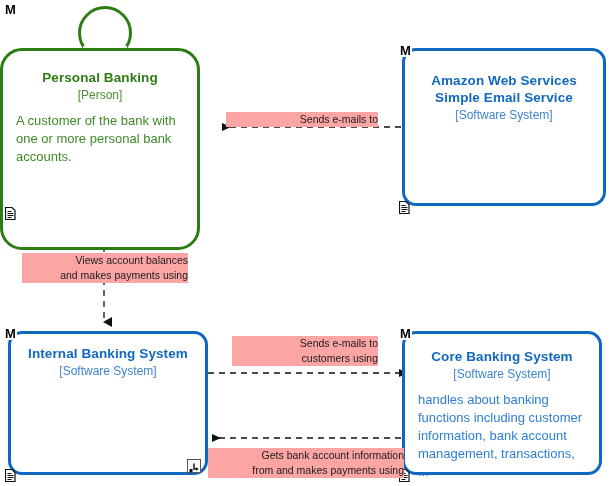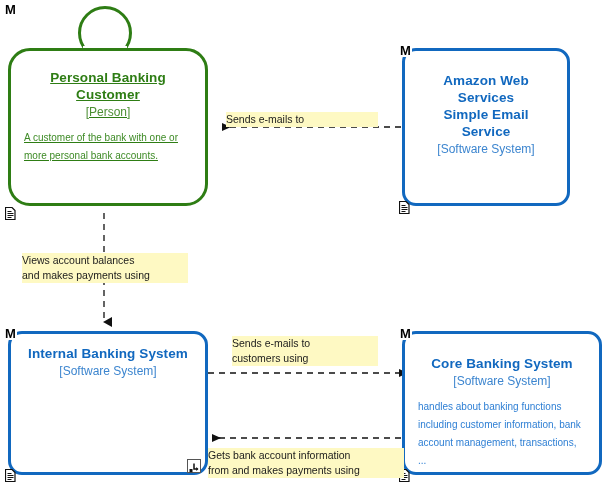--- a/index.html
+++ b/index.html
@@ -7,21 +7,21 @@
     width:610px;height:486px;position:relative;overflow:hidden;
     font-family:"Liberation Sans","DejaVu Sans",sans-serif;
     -webkit-font-smoothing:antialiased;
   }
   #canvas{position:absolute;left:0;top:0;width:610px;height:486px;}
 
   
   .node{position:absolute;box-sizing:border-box;text-align:center;}
   .node .title{font-weight:bold;font-size:13.5px;line-height:17px;letter-spacing:.1px;}
   .node .type{font-size:12px;line-height:15px;margin-top:2px;}
-  .node .desc{font-size:10px;line-height:18px;margin-top:9px;text-align:left;}
+  .node .desc{font-size:13px;line-height:18px;margin-top:9px;text-align:left;}
 
   .person-box{
     border:3px solid #2E7D14;border-radius:22px;background:#ffffff;
     color:#2E7D14;
   }
   .person-box .desc{color:#3E8B26;}
   .person-box .type{color:#4C8F33;}
 
   .system-box{
     border:3px solid #1168BF;border-radius:14px;background:#ffffff;
@@ -45,21 +45,21 @@
     font-weight:bold;font-size:13px;line-height:13px;color:#000000;
     background:#ffffff;padding:0 1px;
   }
   .doc-icon{position:absolute;width:11px;height:13px;}
   .child-icon{position:absolute;width:14px;height:14px;background:#ffffff;
     border:1px solid #555;box-sizing:border-box;}
 
   
   .edge-label{
     position:absolute;font-size:10.5px;line-height:15px;color:#1b1b1b;
-    text-align:left;background:#fef9c3;white-space:pre-line;
+    text-align:right;background:#fca5a5;white-space:pre-line;
   }
 </style>
 </head>
 <body>
 
 <div id="canvas">
 
   <svg width="610" height="486" style="position:absolute;left:0;top:0;">
     <defs>
       <marker id="arrowL" markerWidth="10" markerHeight="10" refX="9" refY="4" orient="auto" markerUnits="userSpaceOnUse">
@@ -78,39 +78,38 @@
     <line x1="104" y1="213" x2="104" y2="322" stroke="#111111" stroke-width="1.3" stroke-dasharray="6,5" marker-end="url(#arrowD)"></line>
 
     <line x1="208" y1="373" x2="399" y2="373" stroke="#111111" stroke-width="1.3" stroke-dasharray="6,5" marker-end="url(#arrowR)"></line>
 
     <line x1="401" y1="438" x2="212" y2="438" stroke="#111111" stroke-width="1.3" stroke-dasharray="6,5" marker-end="url(#arrowL)"></line>
   </svg>
 
   <div class="head" style="left:78px;top:6px;width:54px;height:54px;"></div>
   <div class="head-mask" style="left:83px;top:46px;width:44px;height:10px;"></div>
 
-  <div class="node person-box" style="left:8px;top:48px;width:200px;height:158px;text-decoration:underline;">
+  <div class="node person-box" style="left:0;top:48px;width:200px;height:202px;">
     <div class="inner">
       <div class="title" style="margin-top:18px;">
         <div>Personal Banking</div>
-        <div>Customer</div>
       </div>
       <div class="type">[Person]</div>
       <div class="desc">A customer of the bank with one or more personal bank accounts.</div>
     </div>
   </div>
   <div class="m-marker" style="left:4px;top:3px;">M</div>
   <div class="doc-icon" style="left:5px;top:206px;">
     <svg width="11" height="13" viewBox="0 0 11 13">
       <path d="M0.5,0.5 h6.5 l3,3 v9 h-9.5 z" fill="#ffffff" stroke="#111111" stroke-width="1.2"></path>
       <path d="M2.5,4.5 h4 M2.5,6.5 h6 M2.5,8.5 h6 M2.5,10.5 h4" stroke="#111111" stroke-width="1"></path>
     </svg>
   </div>
 
-  <div class="node system-box" style="left:402px;top:48px;width:168px;height:158px;">
+  <div class="node system-box" style="left:402px;top:48px;width:204px;height:158px;">
     <div class="inner">
       <div class="title" style="margin-top:21px;">
         <div>Amazon Web Services</div>
         <div>Simple Email Service</div>
       </div>
       <div class="type">[Software System]</div>
     </div>
   </div>
   <div class="m-marker" style="left:399px;top:44px;">M</div>
   <div class="doc-icon" style="left:399px;top:200px;">
@@ -138,21 +137,21 @@
   <div class="child-icon" style="left:187px;top:459px;">
     <svg width="12" height="12" viewBox="0 0 12 12">
       <path d="M6,1.5 v5.5 h3.5" stroke="#111111" stroke-width="1.5" fill="none"></path>
       <path d="M10.5,7 l-2.2,-2 v4 z" fill="#111111"></path>
       <rect x="1.5" y="7" width="3" height="3.2" fill="#111111"></rect>
     </svg>
   </div>
 
   <div class="node system-box" style="left:402px;top:331px;width:200px;height:144px;">
     <div class="inner">
-      <div class="title" style="margin-top:21px;">
+      <div class="title" style="margin-top:14px;">
         <div>Core Banking System</div>
       </div>
       <div class="type">[Software System]</div>
       <div class="desc">handles about banking functions including customer information, bank account management, transactions, ...</div>
     </div>
   </div>
   <div class="m-marker" style="left:399px;top:327px;">M</div>
   <div class="doc-icon" style="left:399px;top:468px;">
     <svg width="11" height="13" viewBox="0 0 11 13">
       <path d="M0.5,0.5 h6.5 l3,3 v9 h-9.5 z" fill="#ffffff" stroke="#111111" stroke-width="1.2"></path>

